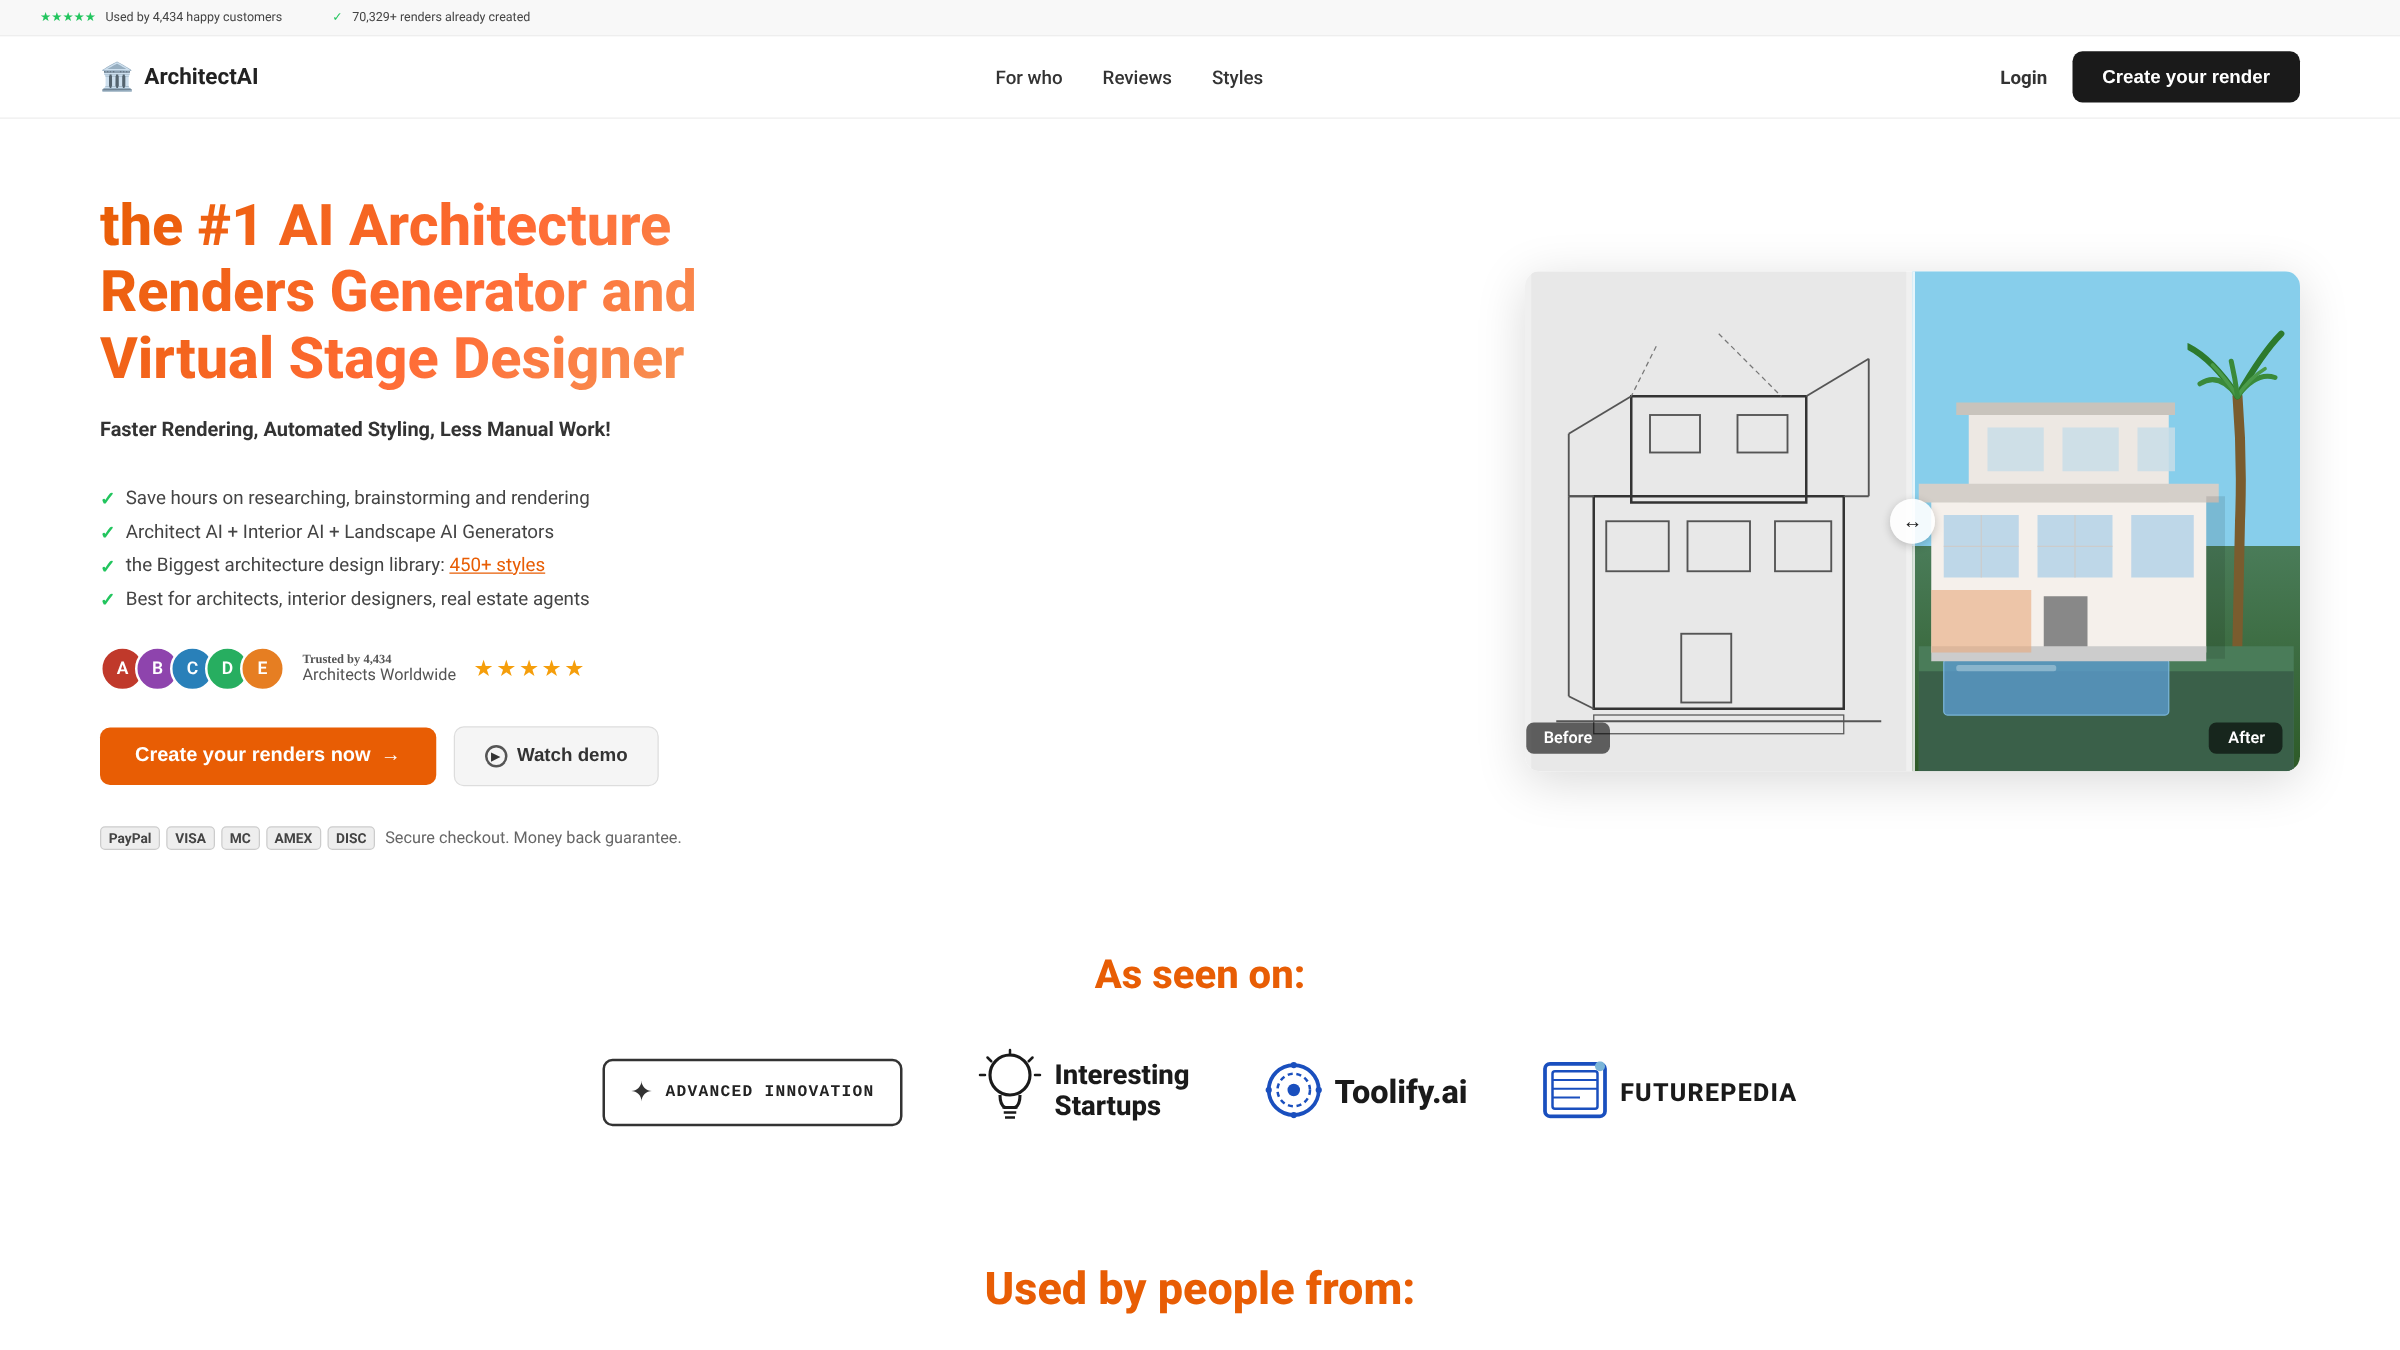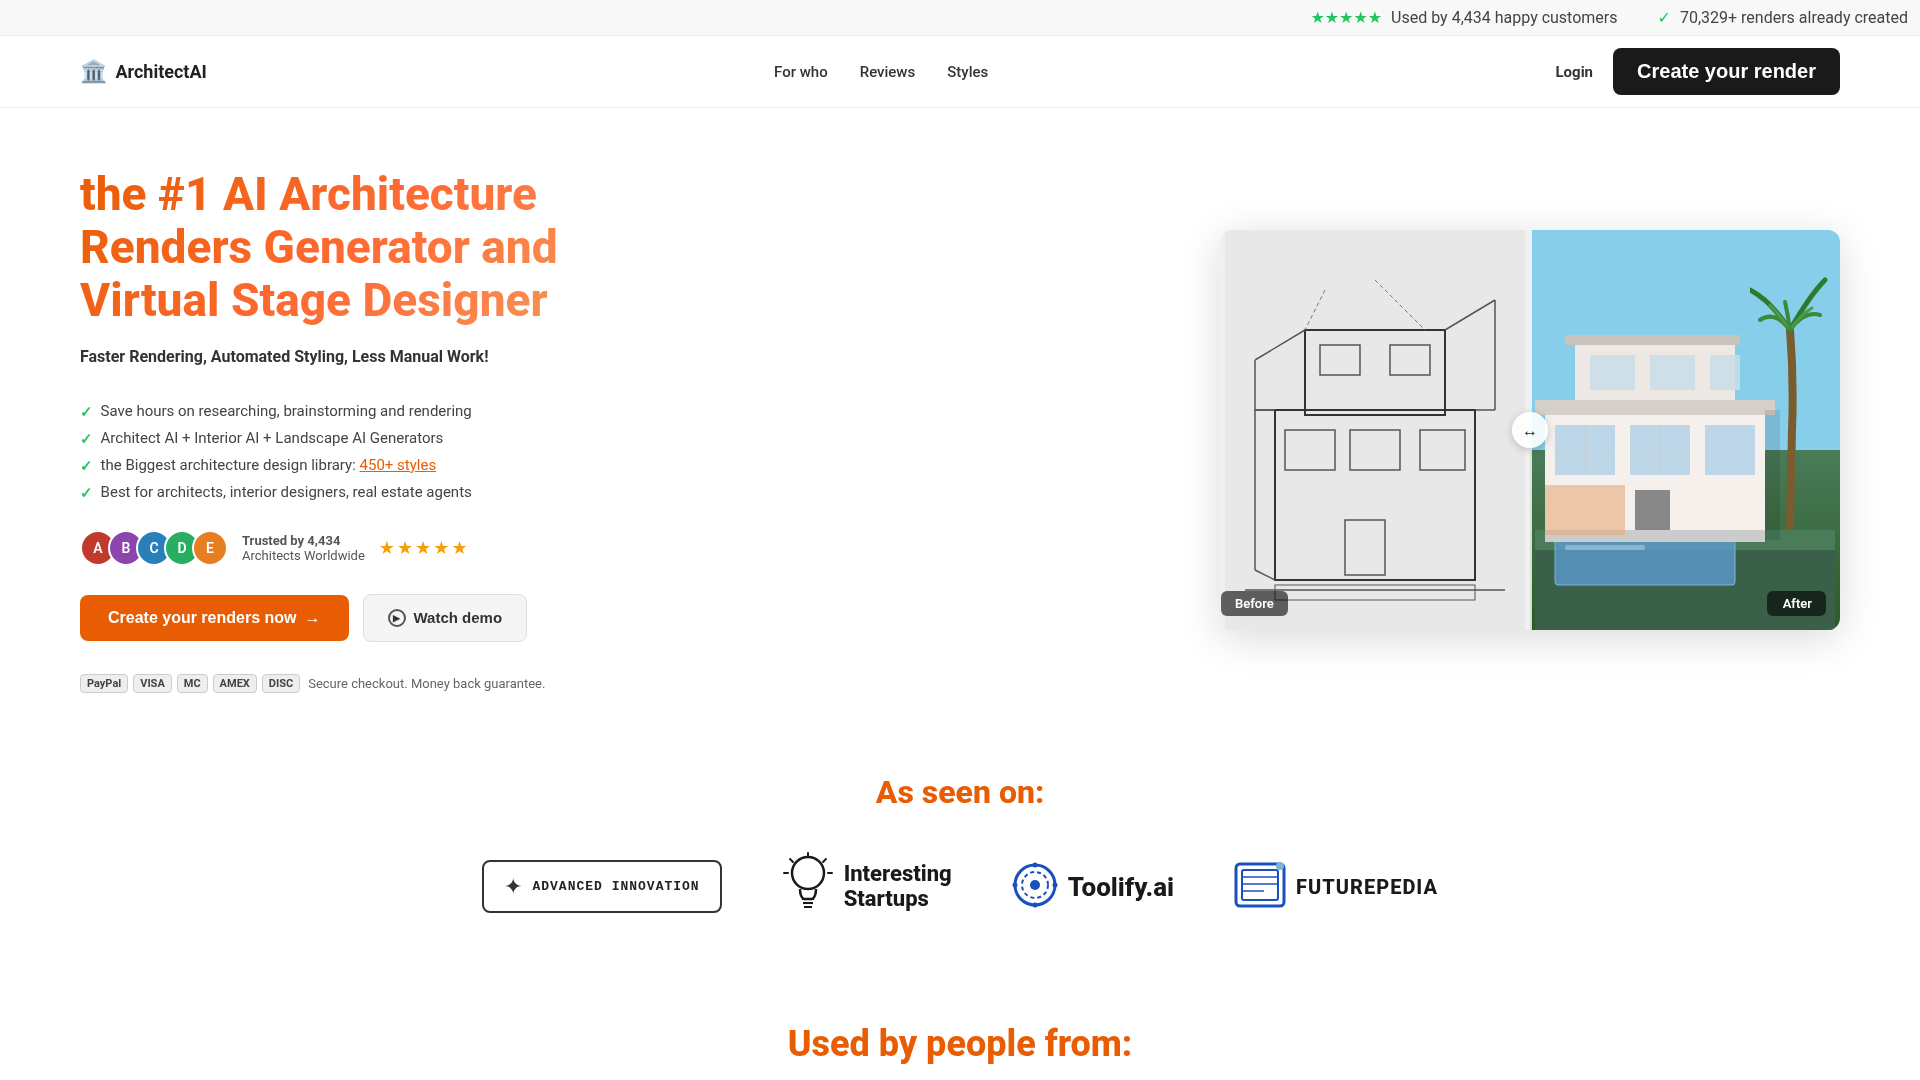--- a/index.html
+++ b/index.html
@@ -3,25 +3,25 @@
   <meta charset="utf-8">
   <style>
     * { margin: 0; padding: 0; box-sizing: border-box; }
     body { font-family: -apple-system, BlinkMacSystemFont, 'Segoe UI', Roboto, sans-serif; background: #fff; color: #222; overflow-x: hidden; }
 
     
     .top-banner {
       background: #f8f8f8;
       border-bottom: 1px solid #eee;
       display: flex;
-      justify-content: flex-end;
+      justify-content: flex-start;
       align-items: center;
       gap: 40px;
-      padding: 8px 12px;
-      font-size: 16px;
+      padding: 8px 32px;
+      font-size: 10px;
       color: #444;
     }
     .banner-stars { color: #22c55e; margin-right: 5px; }
     .banner-check { color: #22c55e; margin-right: 5px; }
 
     
     nav {
       display: flex;
       align-items: center;
       justify-content: space-between;
@@ -59,21 +59,21 @@
       color: #333;
       font-size: 15px;
       font-weight: 700;
     }
     .nav-cta {
       background: #1a1a1a;
       color: #fff;
       border: none;
       border-radius: 8px;
       padding: 12px 24px;
-      font-size: 20px;
+      font-size: 15px;
       font-weight: 600;
       cursor: pointer;
     }
 
     
     .hero {
       display: flex;
       align-items: center;
       justify-content: space-between;
       padding: 60px 80px 40px 80px;
@@ -142,21 +142,21 @@
       color: #fff;
       overflow: hidden;
     }
     .avatar:first-child { margin-left: 0; }
     .av1 { background: #c0392b; }
     .av2 { background: #8e44ad; }
     .av3 { background: #2980b9; }
     .av4 { background: #27ae60; }
     .av5 { background: #e67e22; }
     .trust-text { font-size: 13px; color: #555; }
-    .trust-text strong { display: block; font-size: 13px; }
+    .trust-text strong { display: block; font-size: 10px; font-family: Liberation Serif, serif; }
     .trust-stars { color: #f59e0b; font-size: 18px; letter-spacing: 2px; }
 
     
     .cta-row {
       display: flex;
       gap: 14px;
       margin-bottom: 18px;
       align-items: center;
     }
     .btn-primary {

